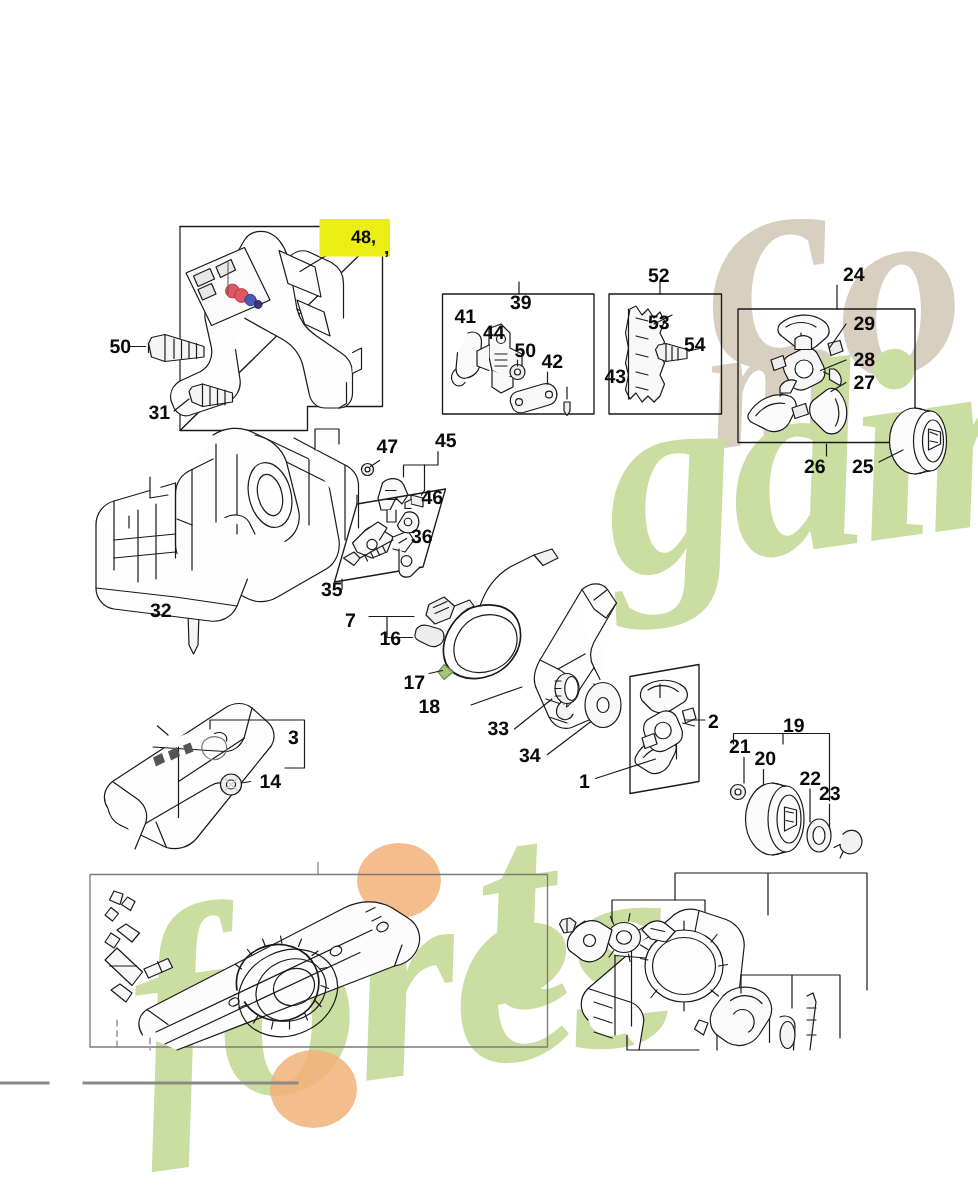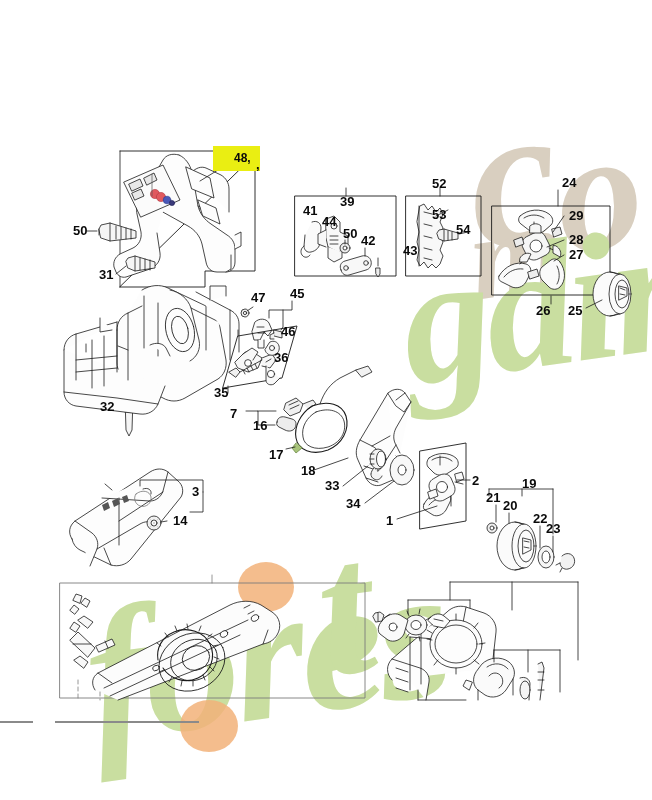--- a/index.html
+++ b/index.html
@@ -581,21 +581,21 @@
 
     <div class="callout" style="left:251px; top:291px;">47</div>
     <div class="callout" style="left:290px; top:287px;">45</div>
     <div class="callout" style="left:281px; top:325px;">46</div>
     <div class="callout" style="left:274px; top:351px;">36</div>
     <div class="callout" style="left:214px; top:386px;">35</div>
 
     <div class="callout" style="left:230px; top:407px;">7</div>
     <div class="callout" style="left:253px; top:419px;">16</div>
     <div class="callout" style="left:269px; top:448px;">17</div>
-    <div class="callout" style="left:301px; top:464px;">18</div>
+    <div class="callout" style="left:279px; top:464px;">18</div>
     <div class="callout" style="left:325px; top:479px;">33</div>
     <div class="callout" style="left:346px; top:497px;">34</div>
 
     <div class="callout" style="left:386px; top:514px;">1</div>
     <div class="callout" style="left:472px; top:474px;">2</div>
 
     <div class="callout" style="left:522px; top:477px;">19</div>
     <div class="callout" style="left:486px; top:491px;">21</div>
     <div class="callout" style="left:503px; top:499px;">20</div>
     <div class="callout" style="left:533px; top:512px;">22</div>

